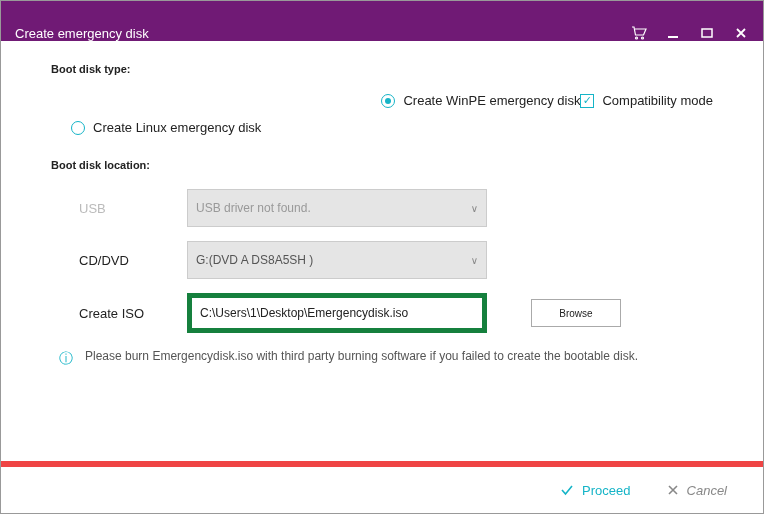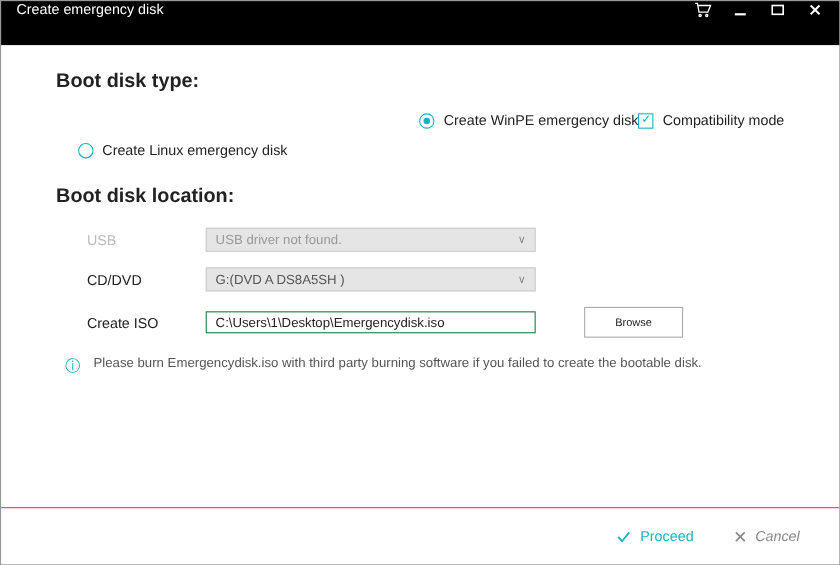--- a/index.html
+++ b/index.html
@@ -1,42 +1,42 @@
 <!DOCTYPE html>
 <html><head>
 <meta charset="utf-8">
 <style>
   * { box-sizing: border-box; margin: 0; padding: 0; font-family: "Segoe UI", Arial, sans-serif; }
   body { background: #fff; width: 764px; height: 514px; overflow: hidden; }
   .window { width: 764px; height: 514px; border: 1px solid #999; display: flex; flex-direction: column; background: #fff; }
-  .titlebar { background: #000000; color: #fff; height: 40px; display: flex; align-items: flex-start; padding: 0 14px; }
+  .titlebar { background: #701a75; color: #fff; height: 40px; display: flex; align-items: flex-end; padding: 0 14px; }
   .titlebar .title { font-size: 13px; flex: 1; }
   .titlebar .ctrls { display: flex; gap: 18px; align-items: center; }
   .titlebar .ctrls .ctrl { cursor: pointer; display: flex; align-items: center; justify-content: center; width: 16px; height: 16px; }
   .content { flex: 1; padding: 22px 50px 10px 50px; font-size: 13px; color: #222; overflow: auto; }
-  .section-label { font-weight: bold; margin-bottom: 18px; font-size: 18px; }
+  .section-label { font-weight: bold; margin-bottom: 18px; font-size: 11px; }
   .type-row { display: flex; justify-content: flex-end; padding-left: 20px; margin-bottom: 12px; }
   .type-row2 { padding-left: 20px; margin-bottom: 24px; }
   .radio { display: flex; align-items: center; gap: 8px; cursor: pointer; }
   .radio .circle { width: 14px; height: 14px; border: 1px solid #15b4c7; border-radius: 50%; display: flex; align-items: center; justify-content: center; }
   .radio .dot { width: 6px; height: 6px; background: #15b4c7; border-radius: 50%; }
   .checkbox { display: flex; align-items: center; gap: 8px; cursor: pointer; }
   .checkbox .box { width: 14px; height: 14px; border: 1px solid #15b4c7; display: flex; align-items: center; justify-content: center; color: #15b4c7; font-size: 11px; line-height: 1; }
   .loc-row { display: flex; align-items: center; padding-left: 20px; margin-bottom: 14px; gap: 16px; }
   .loc-radio { width: 100px; display: flex; align-items: center; gap: 8px; }
   .loc-radio.disabled { color: #bbb; }
-  .select { flex: 0 0 300px; height: 22px; border: 1px solid #ccc; display: flex; align-items: center; justify-content: space-between; padding: 0 8px; font-size: 12px; position: relative; }
+  .select { flex: 0 0 300px; height: 38px; border: 1px solid #ccc; display: flex; align-items: center; justify-content: space-between; padding: 0 8px; font-size: 12px; position: relative; }
   .select.usb { background: #e5e5e5; color: #999; }
   .select.cd { background: #e5e5e5; color: #555; }
   .select .arrow { font-size: 10px; color: #888; }
-  .textinput { flex: 0 0 300px; height: 20px; border: 1px solid #15803d; padding: 0 8px; font-size: 12px; display: flex; align-items: center; background: #fff; text-align: center; }
+  .textinput { flex: 0 0 300px; height: 40px; border: 5px solid #15803d; padding: 0 8px; font-size: 12px; display: flex; align-items: center; background: #fff; text-align: center; }
   .browse-btn { margin-left: 28px; width: 90px; height: 28px; border: 1px solid #aaa; background: #fff; display: flex; align-items: center; justify-content: center; font-size: 10px; cursor: pointer; }
   .note { display: flex; gap: 12px; padding-left: 8px; margin-top: 14px; color: #555; font-size: 12px; line-height: 1.5; }
   .note .icon { color: #15b4c7; font-size: 14px; flex-shrink: 0; margin-top: 1px; }
-  .footer { height: 52px; border-top: 1px solid #ef4444; display: flex; align-items: center; justify-content: flex-end; gap: 36px; padding: 0 36px; }
+  .footer { height: 52px; border-top: 6px solid #ef4444; display: flex; align-items: center; justify-content: flex-end; gap: 36px; padding: 0 36px; }
   .footer .btn { display: flex; align-items: center; gap: 8px; font-size: 13px; cursor: pointer; }
   .footer .proceed { color: #15b4c7; }
   .footer .cancel { color: #888; font-style: italic; }
 </style>
 </head>
 <body>
 
 <div class="window">
 
   <div class="titlebar">

